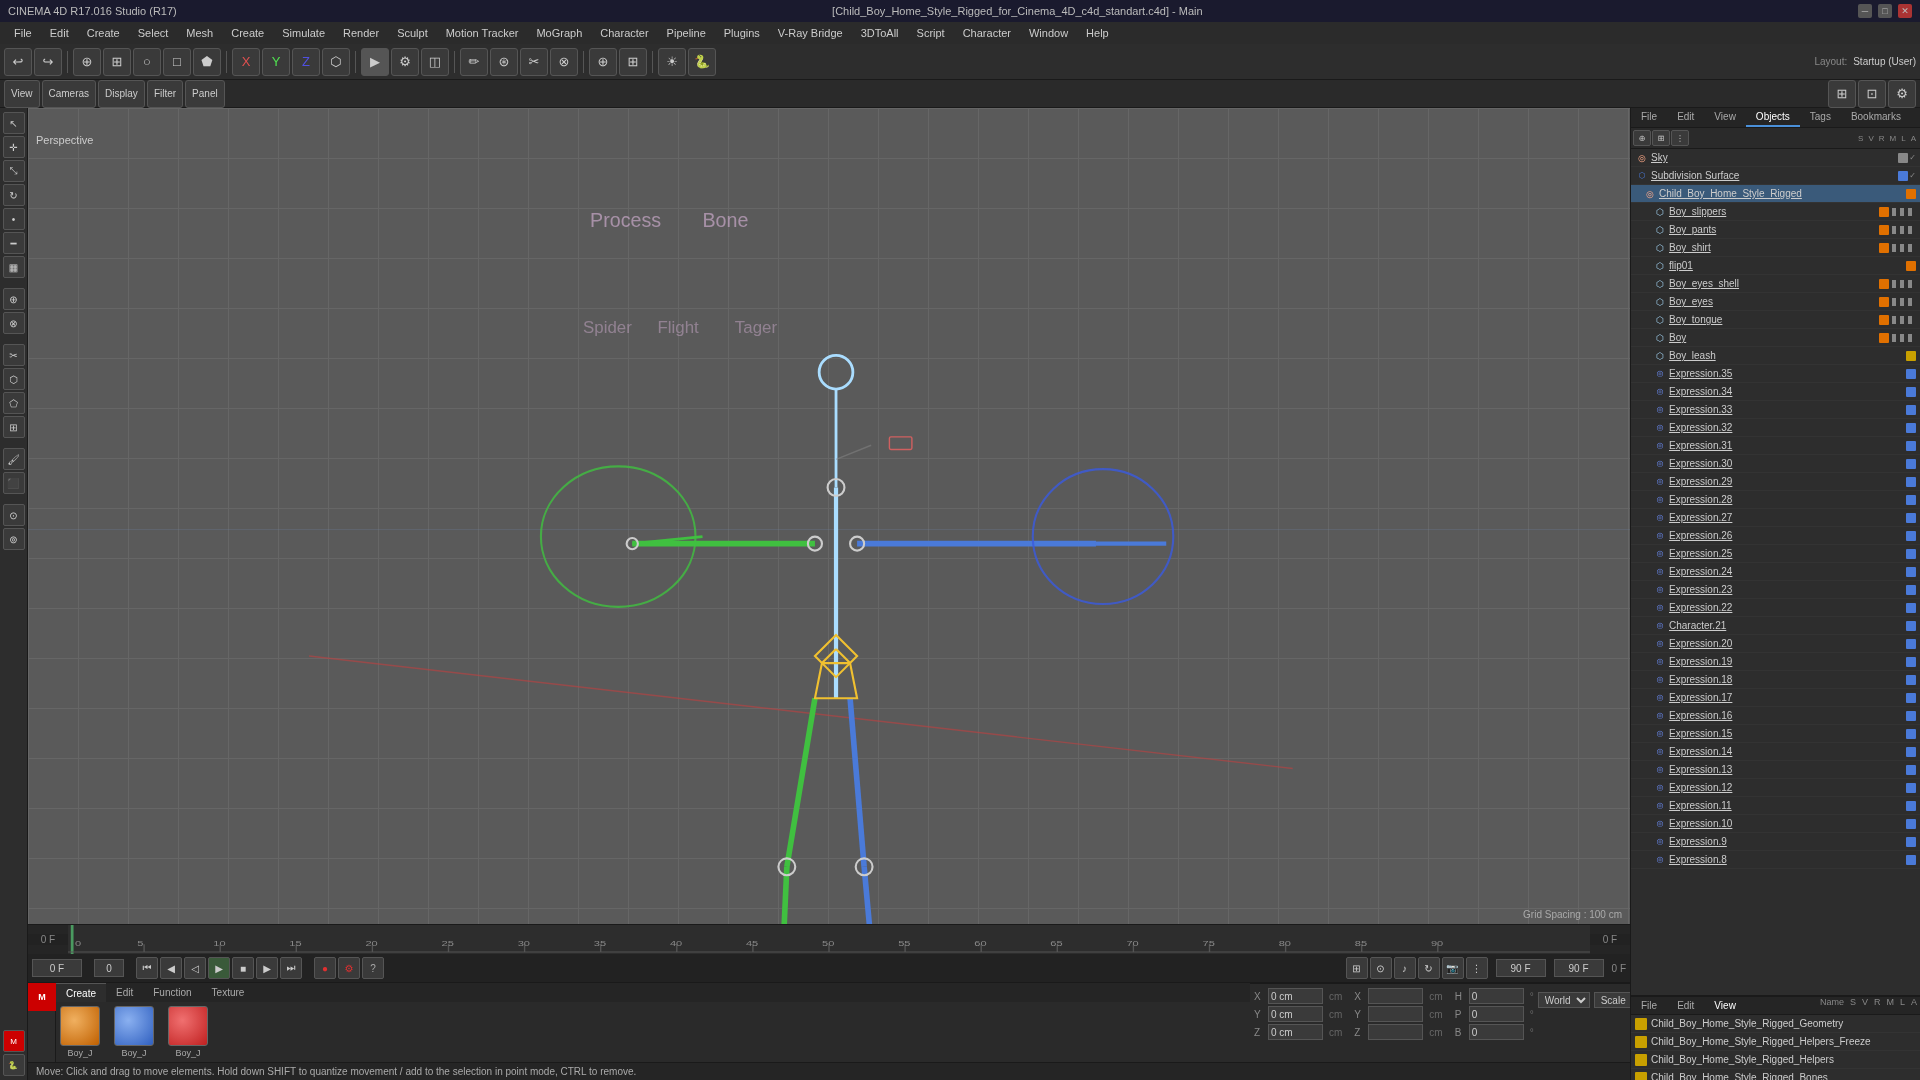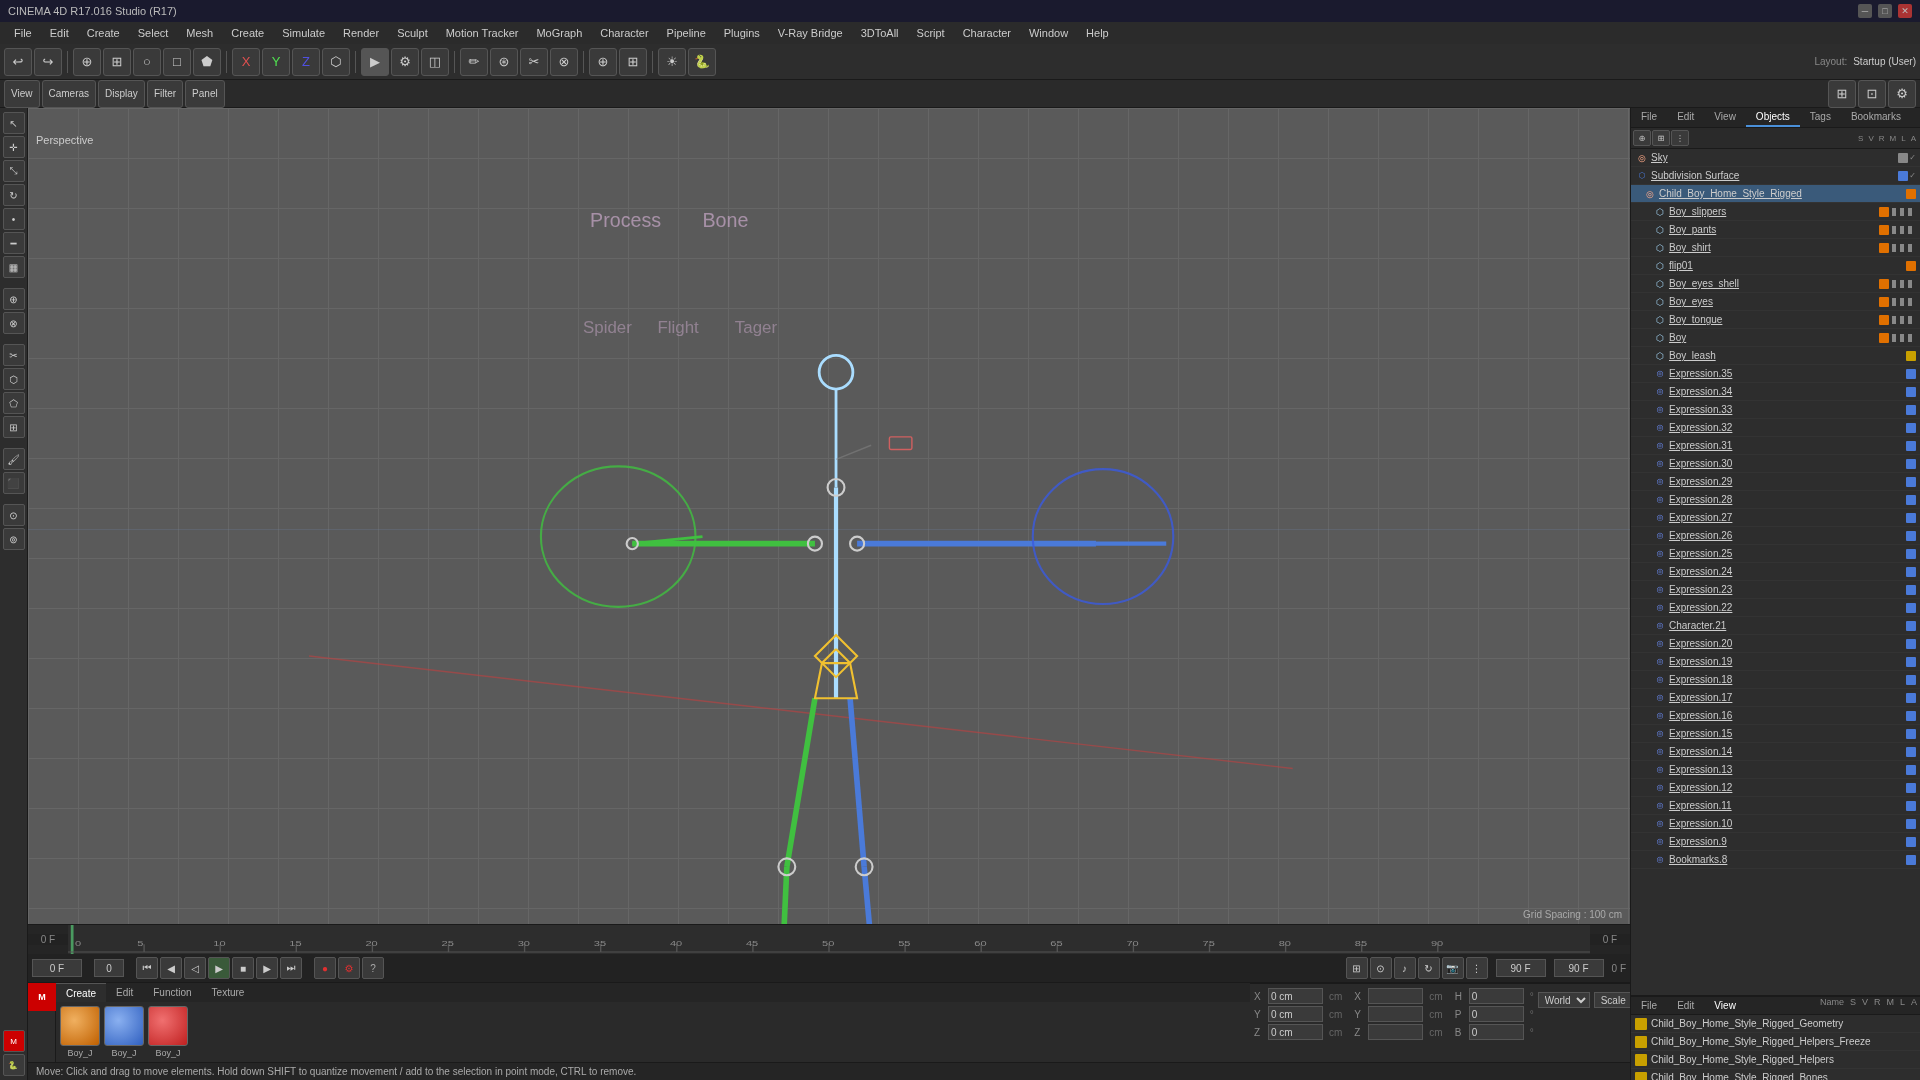--- a/index.html
+++ b/index.html
@@ -102,21 +102,21 @@
     
     #bottom-area {
       height: 80px; background: #2a2a2a; border-top: 1px solid #1a1a1a;
       display: flex;
     }
     #bottom-left { width: 28px; background: #2d2d2d; border-right: 1px solid #1a1a1a; }
     #content-panel { flex: 1; display: flex; flex-direction: column; }
     #content-tabs { display: flex; background: #252525; height: 20px; align-items: center; }
     .content-tab { padding: 0 10px; font-size: 10px; cursor: pointer; color: #aaa; height: 100%; display: flex; align-items: center; }
     .content-tab.active { color: #fff; background: #2d2d2d; border-top: 1px solid #555; }
-    #material-list { display: flex; gap: 4px; padding: 4px; flex: 1; align-items: center; }
+    #material-list { display: flex; gap: 14px; padding: 4px; flex: 1; align-items: center; }
     .material-item { display: flex; flex-direction: column; align-items: center; gap: 2px; cursor: pointer; }
     .material-thumb { width: 40px; height: 40px; border-radius: 3px; border: 1px solid #666; }
     .material-name { font-size: 9px; color: #aaa; }
 
     
     #statusbar {
       height: 18px; background: #252525; border-top: 1px solid #1a1a1a;
       display: flex; align-items: center; padding: 0 8px;
     }
     #status-text { font-size: 10px; color: #aaa; }
@@ -174,20 +174,21 @@
     
     .apply-btn { height: 20px; padding: 0 10px; background: #3a3a3a; border: 1px solid #666; color: #ccc; font-size: 10px; cursor: pointer; border-radius: 2px; }
   </style>
 </head>
 <body>
 
 <div id="app">
 
   <div id="titlebar">
     <span>CINEMA 4D R17.016 Studio (R17)</span>
+    <span id="titlebar-title">[Child_Boy_Home_Style_Rigged_for_Cinema_4D_c4d_standart.c4d] - Main</span>
     <div id="titlebar-controls">
       <div class="title-btn">─</div>
       <div class="title-btn">□</div>
       <div class="title-btn" style="background:#aa3333;">✕</div>
     </div>
   </div>
 
   <div id="menubar">
       <div class="menu-item">File</div>
       <div class="menu-item">Edit</div>
@@ -782,21 +783,21 @@
           <span class="obj-name">Expression.10</span>
           <div class="color-square sq-blue"></div>
         </div>
         <div class="obj-item obj-indent-2">
           <div class="obj-icon" style="color:#6a8af0;font-size:8px;">◎</div>
           <span class="obj-name">Expression.9</span>
           <div class="color-square sq-blue"></div>
         </div>
         <div class="obj-item obj-indent-2">
           <div class="obj-icon" style="color:#6a8af0;font-size:8px;">◎</div>
-          <span class="obj-name">Bookmarks.8</span>
+          <span class="obj-name">Expression.8</span>
           <div class="color-square sq-blue"></div>
         </div>
       </div>
 
       <div id="lower-panel">
         <div id="lower-panel-tabs">
           <div class="lp-tab">File</div>
           <div class="lp-tab">Edit</div>
           <div class="lp-tab active">View</div>
           <div style="flex:1;"></div>

